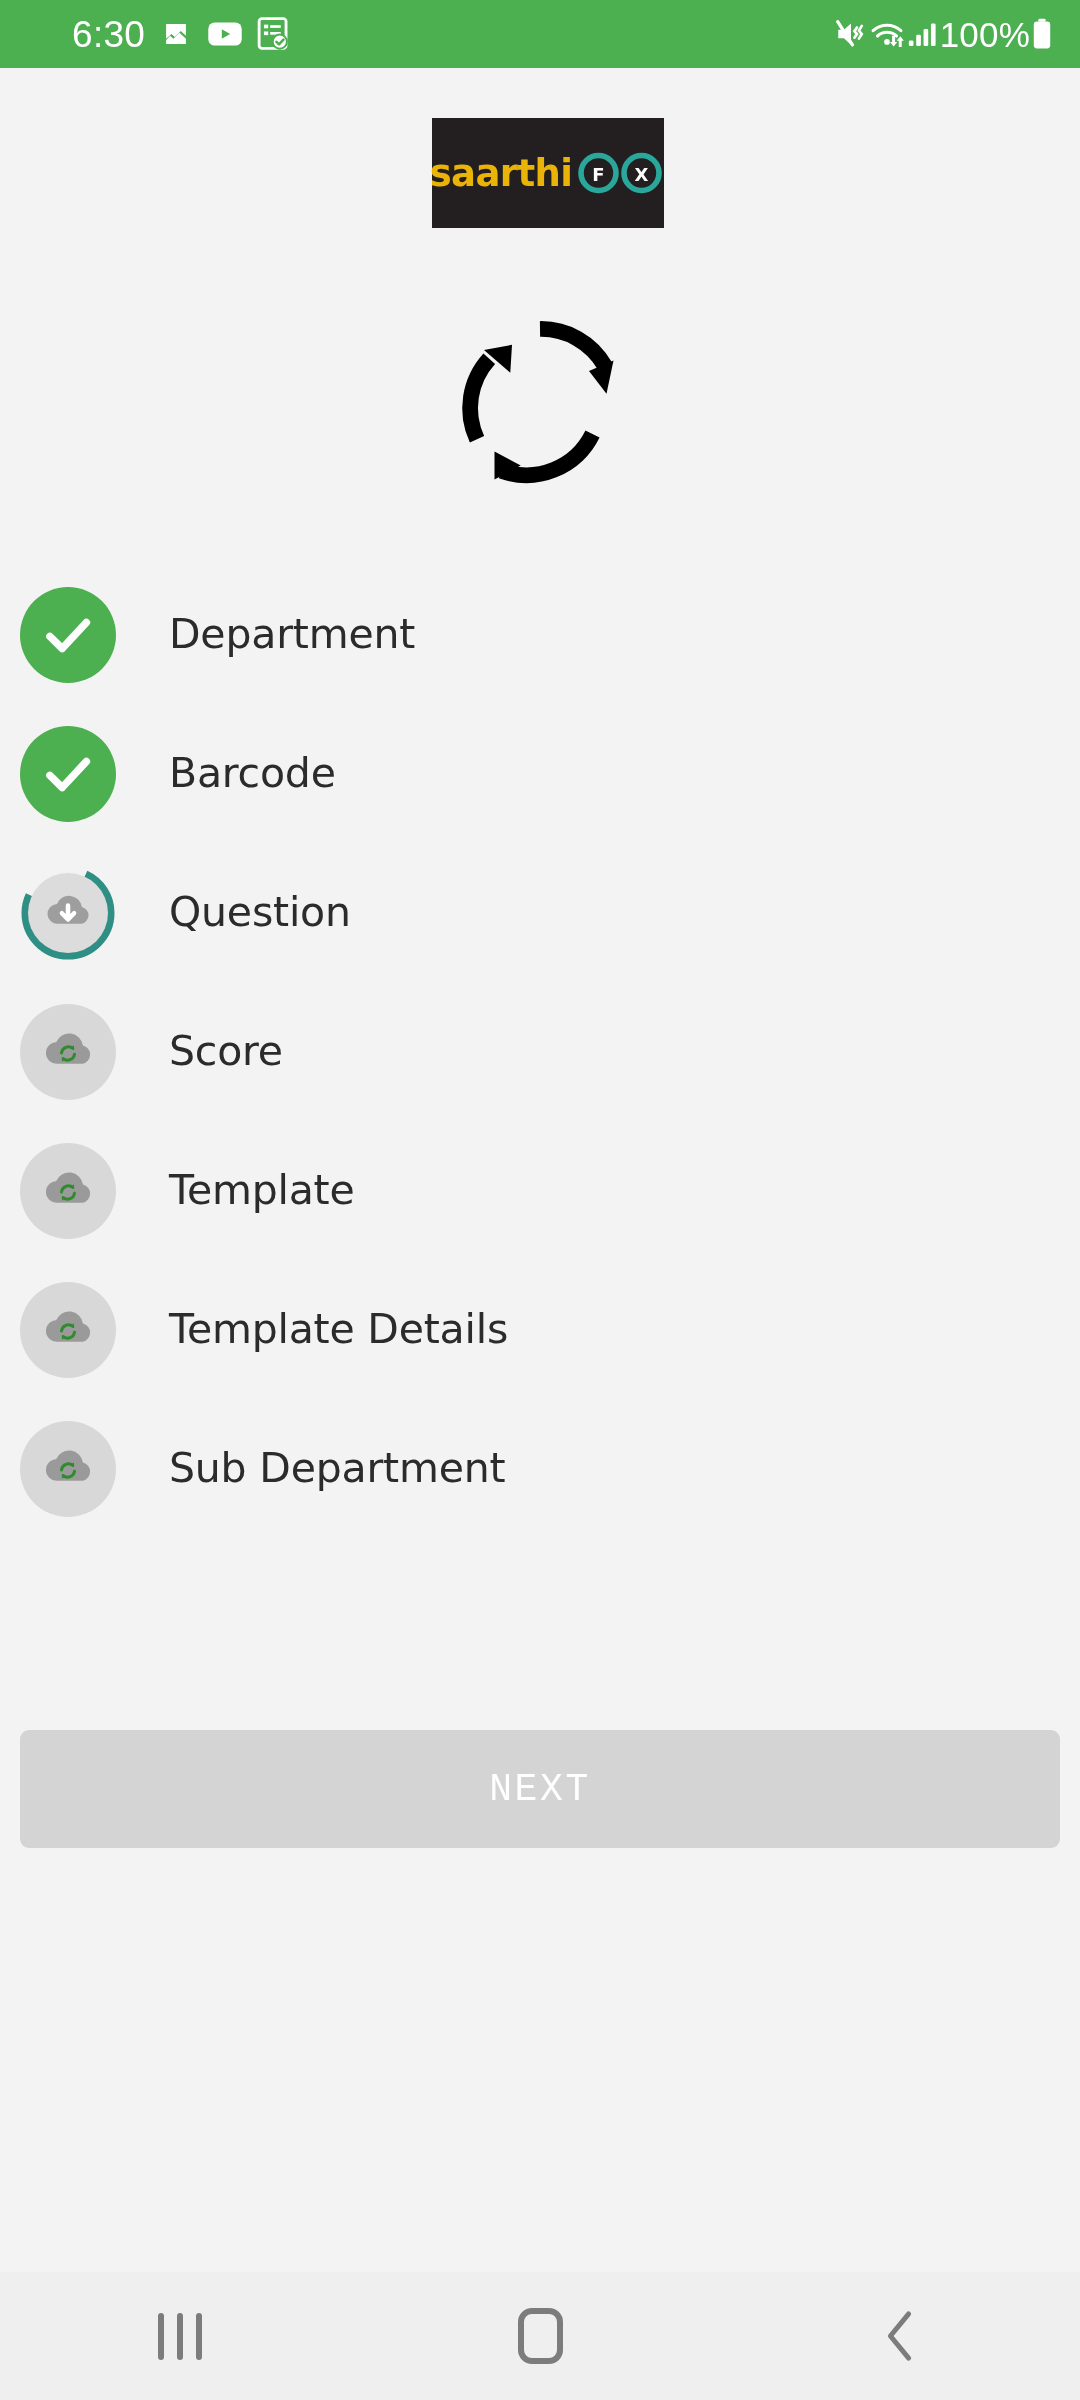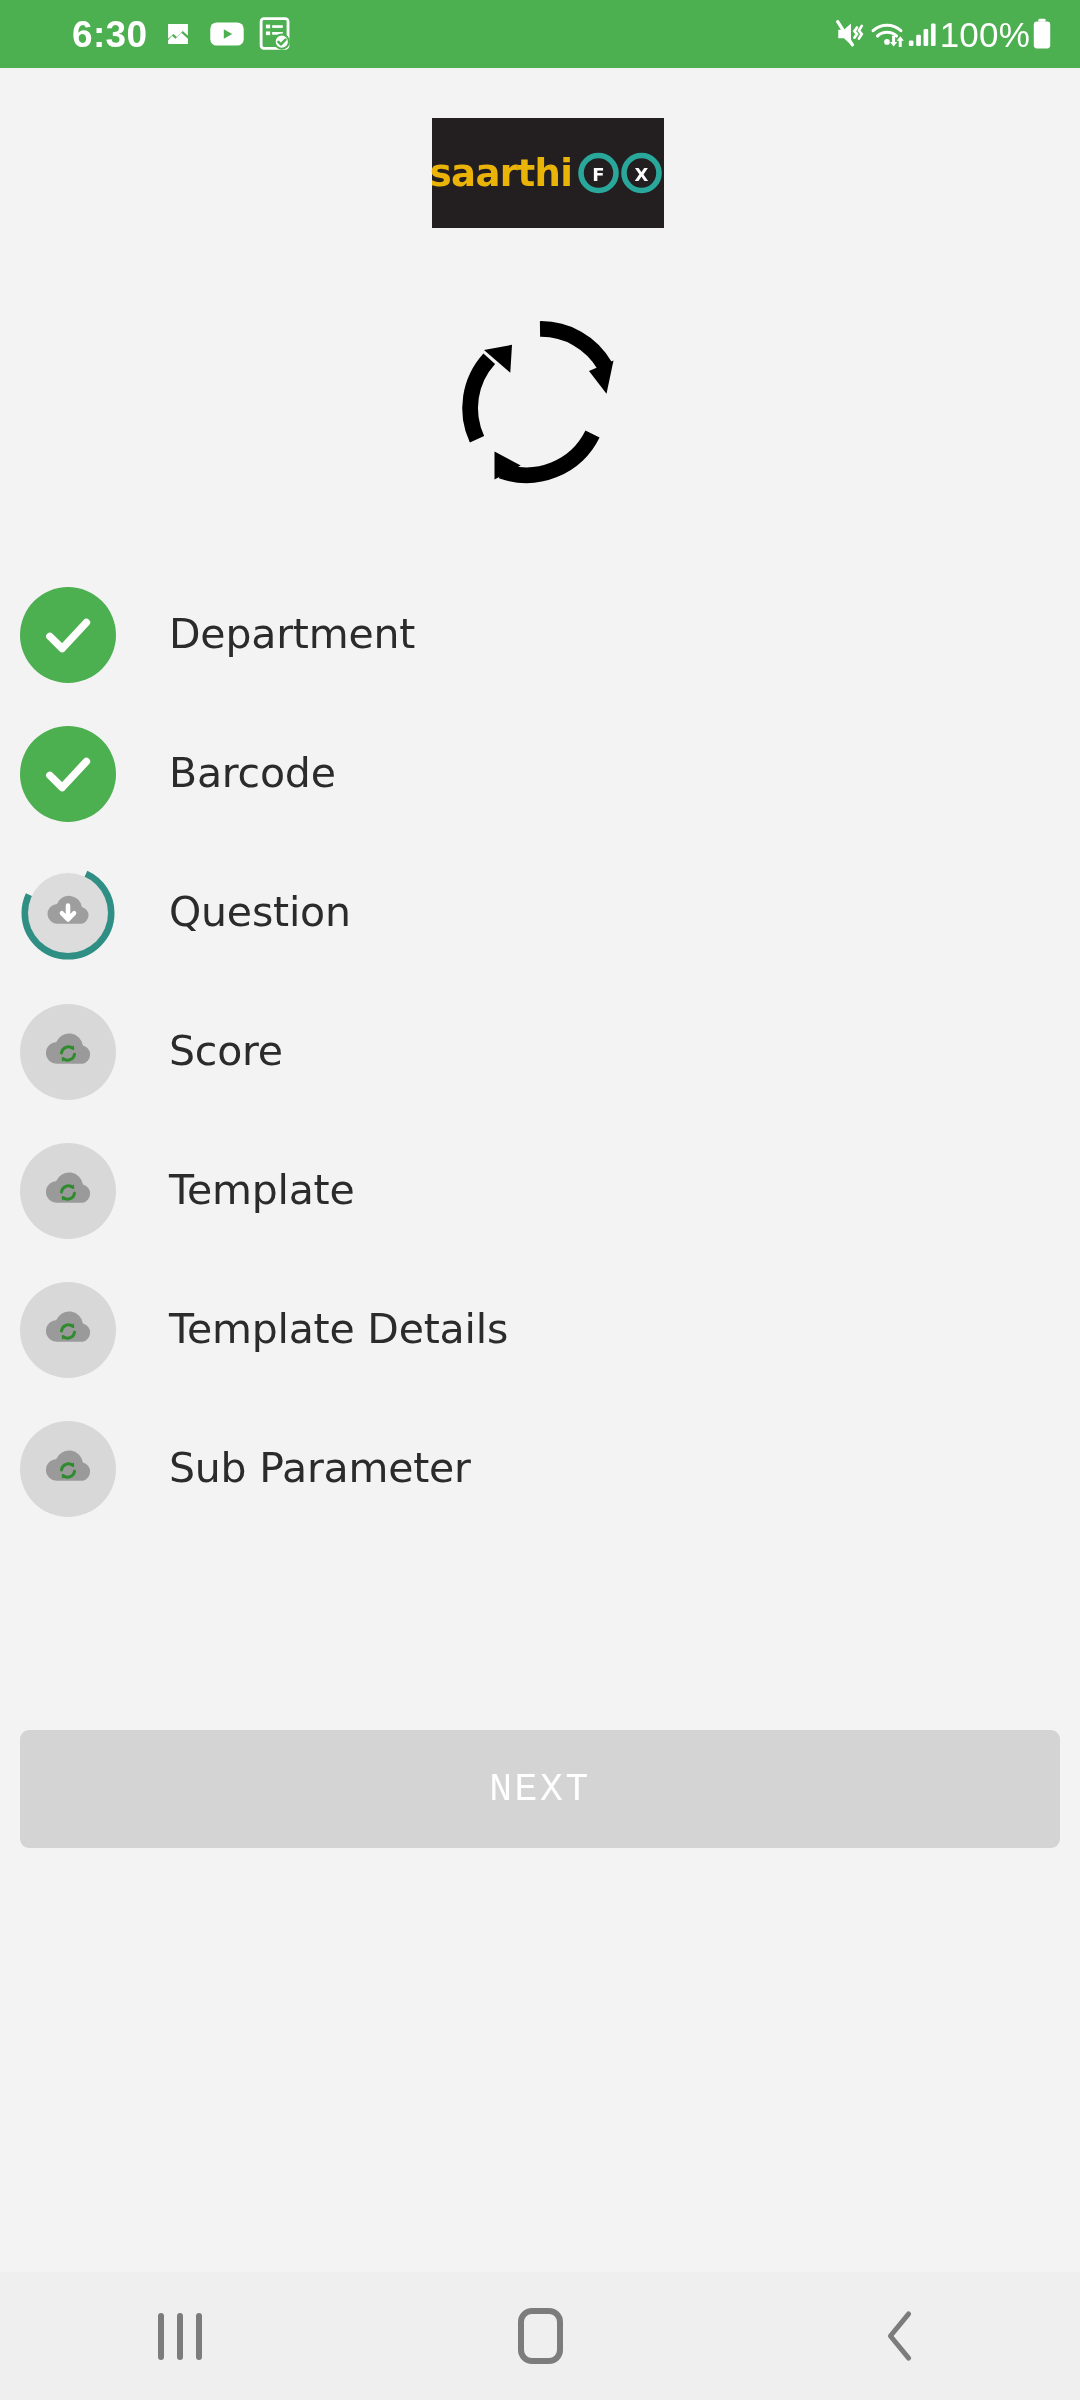--- a/index.html
+++ b/index.html
@@ -11,21 +11,21 @@
   }
   #app { position:relative; width:1080px; height:2400px; background:#f2f3f2; }
 
   
   .statusbar{
     position:absolute; top:0; left:0; width:1080px; height:68px;
     background:#4caf50; display:flex; align-items:center;
     padding:0 26px 0 72px;
   }
   .sb-left{ display:flex; align-items:center; gap:14px; flex:0 0 auto; }
-  .sb-time{ color:#ffffff; font-size:37px; font-weight:700; letter-spacing:.3px; line-height:1;text-align:right; }
+  .sb-time{ color:#ffffff; font-size:37px; font-weight:400; letter-spacing:.3px; line-height:1;text-align:right; }
   .sb-spacer{ flex:1 1 auto; }
   .sb-right{ display:flex; align-items:center; flex:0 0 auto; }
   .sb-pct{ color:#ffffff; font-size:35px; font-weight:400; letter-spacing:.2px; line-height:1; }
   .sb-ic{ display:block; }
 
   
   .logo-wrap{
     position:absolute; left:432px; top:118px; width:232px; height:110px;
     background:#231f20; display:flex; align-items:center; justify-content:center;
   }
@@ -261,21 +261,21 @@
         <svg width="56" height="56" viewBox="0 0 24 24">
           <path fill="#9a9a9a" d="M18.4 9.2a6 6 0 0 0-11.5-1.4A4.6 4.6 0 0 0 7.4 17h10.9a4 4 0 0 0 .1-7.8z"></path>
           <g fill="none" stroke="#2e8b2e" stroke-width="1.25" stroke-linecap="round">
             <path d="M9.2 12.4a3 3 0 0 1 4.9-1.9"></path>
             <path d="M14.8 12.9a3 3 0 0 1-4.9 1.9"></path>
           </g>
           <path d="M14.6 9.1 L14.5 11 L12.7 10.5 Z" fill="#2e8b2e"></path>
           <path d="M9.4 16.2 L9.5 14.3 L11.3 14.8 Z" fill="#2e8b2e"></path>
         </svg>
       </div>
-      <span class="row-label">Sub Parameter</span>
+      <span class="row-label">Sub Department</span>
     </div>
   </div>
 
   <button class="next-btn">NEXT</button>
 
   <div class="navbar">
     <div class="nav-btn">
       <span class="recents-glyph">
           <i></i>
           <i></i>

